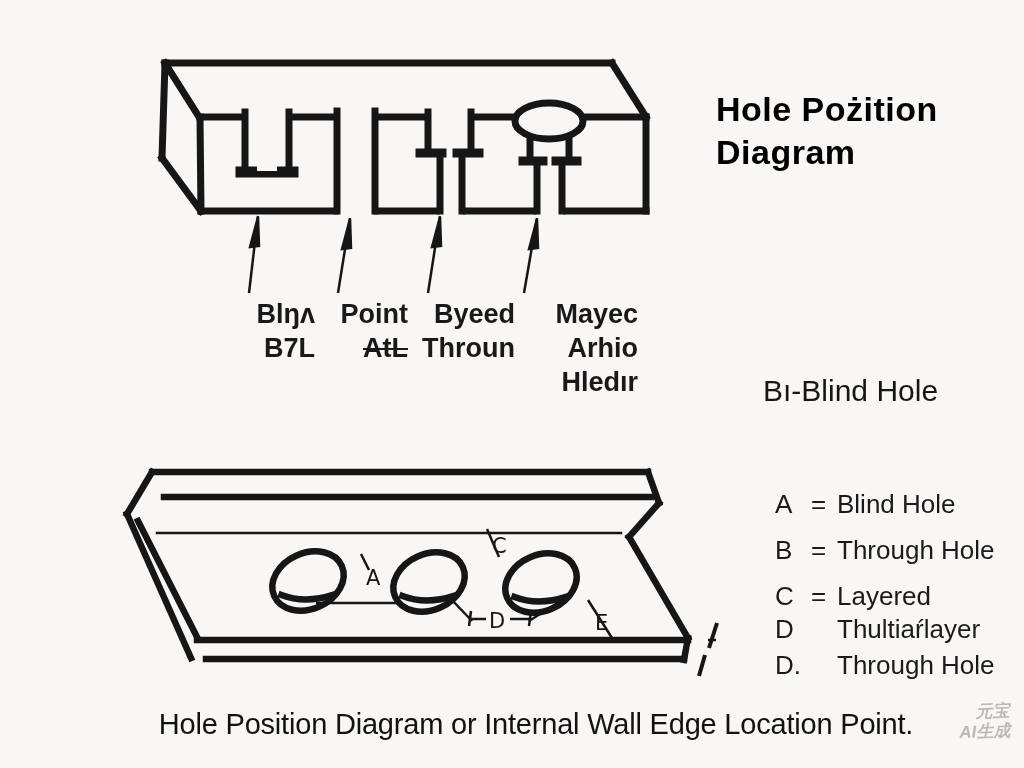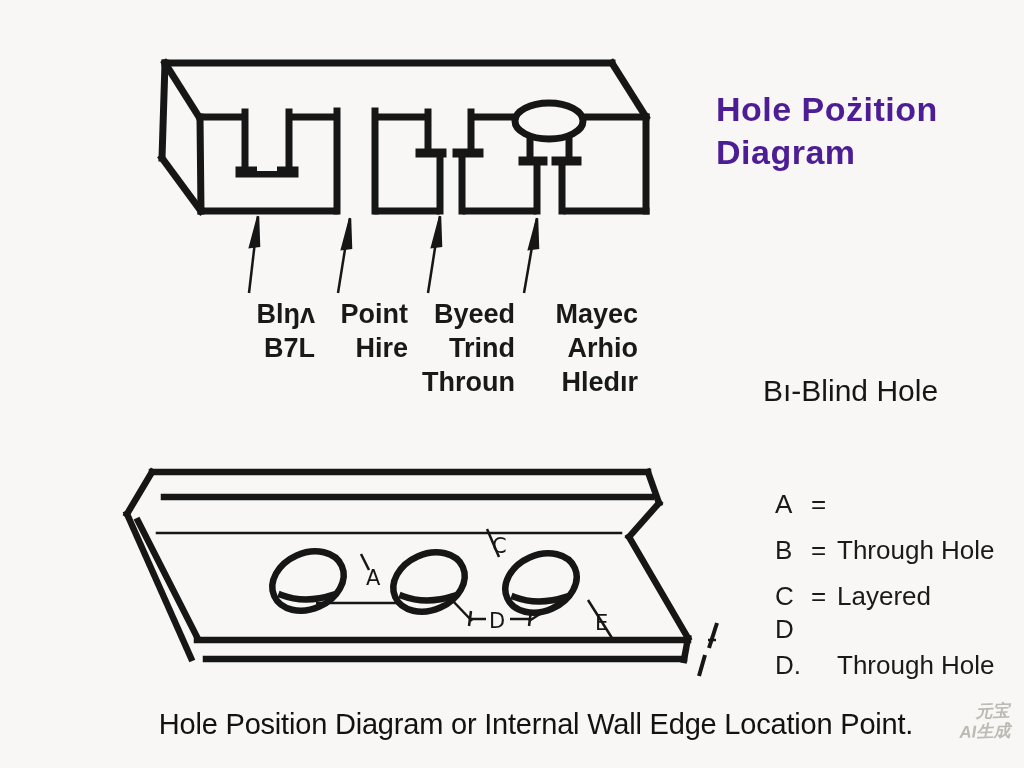--- a/index.html
+++ b/index.html
@@ -3,21 +3,21 @@
 <meta charset="utf-8">
 <style>
   html,body{margin:0;padding:0;}
   body{width:1024px;height:768px;overflow:hidden;
        font-family:"Liberation Sans","DejaVu Sans",sans-serif;}
   #page{position:relative;width:1024px;height:768px;background:#f8f7f5;}
   #art{position:absolute;left:0;top:0;}
 
   .abs{position:absolute;}
   .title{left:716px;top:88px;font-size:34px;font-weight:700;
-         line-height:43px;color:#4c1d95;letter-spacing:.5px;}
+         line-height:43px;color:#000000;letter-spacing:.5px;}
   .title span{display:block;}
 
   .holecol{top:297px;text-align:right;font-size:27px;font-weight:600;
            line-height:34px;color:#191919;}
   .holecol span{display:block;}
   .strike{text-decoration:line-through;text-decoration-thickness:2px;}
 
   .sidenote{left:763px;top:374px;font-size:30px;font-weight:500;color:#161616;}
 
   .legend-row{left:775px;display:flex;font-size:26px;font-weight:400;color:#1a1a1a;}
@@ -175,52 +175,53 @@
     <span>Hole Pożition</span>
     <span>Diagram</span>
   </div>
 
   <div class="abs holecol" style="left:195px;width:120px;">
     <span>Blŋʌ</span>
     <span>B7L</span>
   </div>
   <div class="abs holecol" style="left:288px;width:120px;">
     <span>Point</span>
-    <span>Hire</span>
+    <span class="strike">AtL</span>
   </div>
   <div class="abs holecol" style="left:375px;width:140px;">
     <span>Byeed</span>
-    <span>Trind</span>
     <span>Throun</span>
   </div>
   <div class="abs holecol" style="left:498px;width:140px;">
     <span>Mayec</span>
     <span>Arhio</span>
     <span>Hledır</span>
   </div>
 
   <div class="abs sidenote">Bı-Blind Hole</div>
 
   <div class="abs legend-row" style="top:489px;">
     <span class="k">A</span>
     <span class="s">=</span>
+    <span class="v">Blind Hole</span>
   </div>
   <div class="abs legend-row" style="top:535px;">
     <span class="k">B</span>
     <span class="s">=</span>
     <span class="v">Through Hole</span>
   </div>
   <div class="abs legend-row" style="top:581px;">
     <span class="k">C</span>
     <span class="s">=</span>
     <span class="v">Layered</span>
   </div>
   <div class="abs legend-row" style="top:614px;">
     <span class="k">D</span>
     <span class="s"></span>
+    <span class="v">Thultiaŕlayer</span>
   </div>
   <div class="abs legend-row" style="top:650px;">
     <span class="k">D.</span>
     <span class="s"></span>
     <span class="v">Through Hole</span>
   </div>
 
   <div class="abs caption">Hole Position Diagram or Internal Wall Edge Location Point.</div>
 
   <div class="abs watermark">

